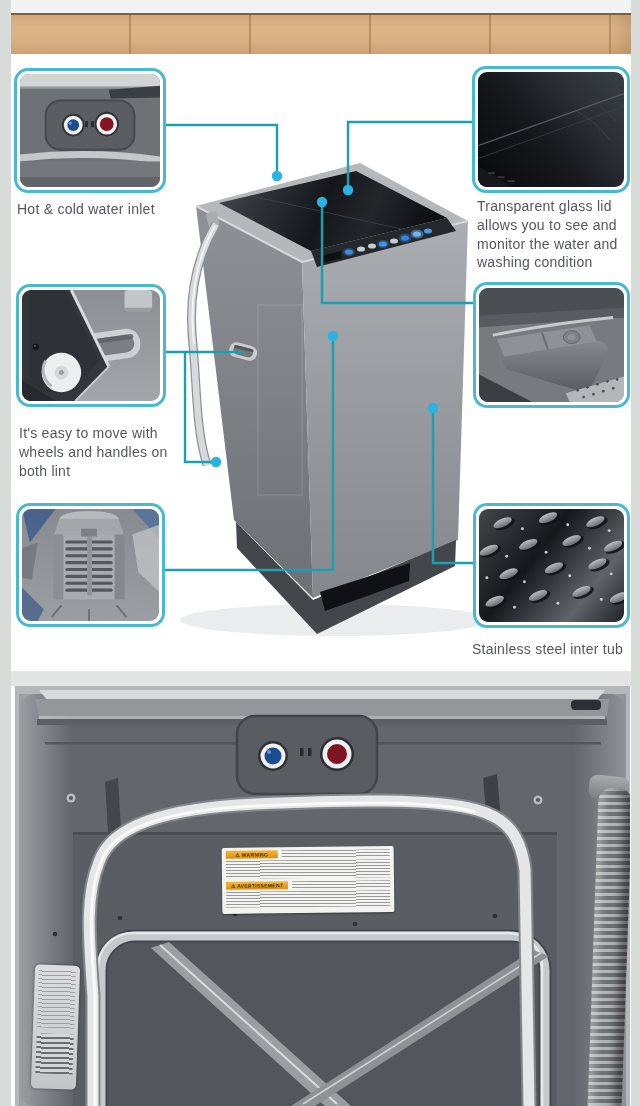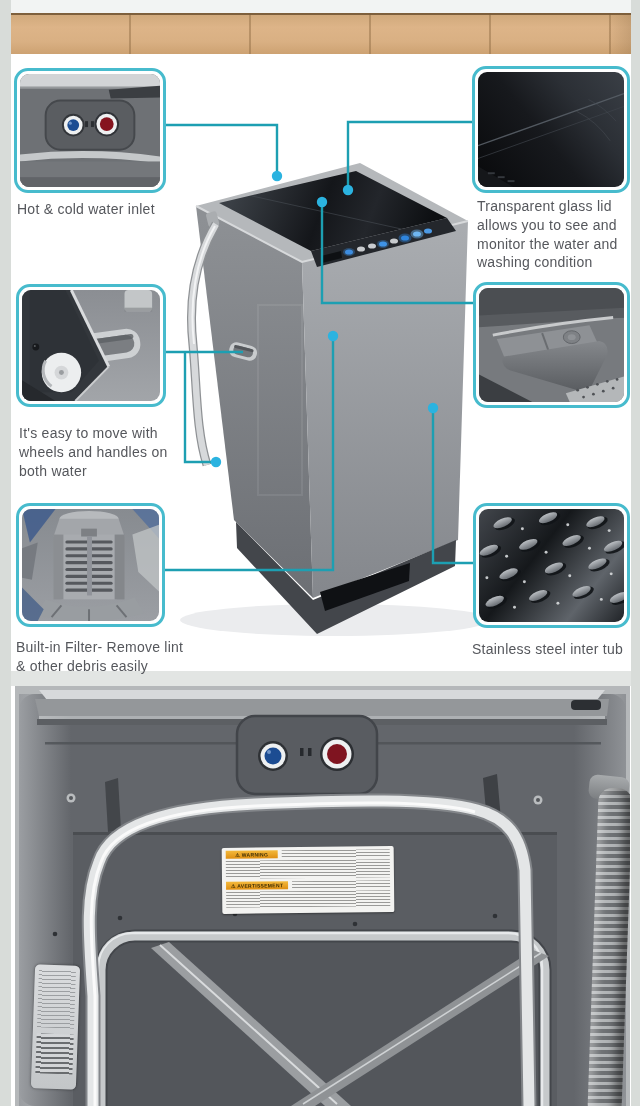--- a/index.html
+++ b/index.html
@@ -392,22 +392,21 @@
               <circle cx="36" cy="100" r="1.5"></circle>
               <circle cx="80" cy="96" r="1.5"></circle>
           <circle cx="124" cy="92" r="1.5"></circle>
         </g>
       </svg>
         </div>
     </div>
 
     <div class="caption" style="left:17px;top:200px;width:180px;">Hot &amp; cold water inlet</div>
     <div class="caption" style="left:477px;top:197px;width:170px;">Transparent glass lid allows you to see and monitor the water and washing condition</div>
-    <div class="caption" style="left:19px;top:424px;width:170px;">It's easy to move with wheels and handles on both water</div>
-    <div class="caption" style="left:16px;top:638px;width:178px;">Built-in Filter- Remove lint &amp; other debris easily</div>
+    <div class="caption" style="left:19px;top:424px;width:170px;">It's easy to move with wheels and handles on both lint</div>
     <div class="caption" style="left:472px;top:640px;width:175px;">Stainless steel inter tub</div>
   </section>
 
   <div class="divider-band"></div>
 
   <section class="photo">
     <svg width="615" height="420" viewBox="0 0 615 420">
       <defs>
         <linearGradient id="gEdgeL" x1="0" y1="0" x2="1" y2="0">
           <stop offset="0" stop-color="#9b9ea2"></stop>

